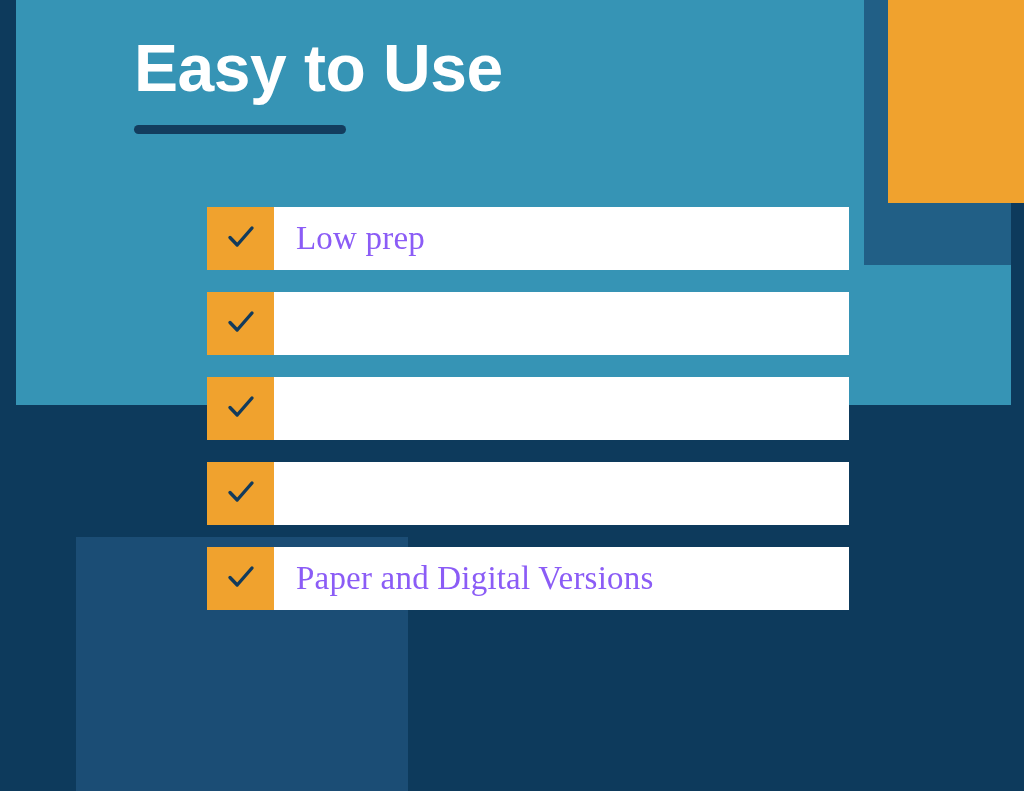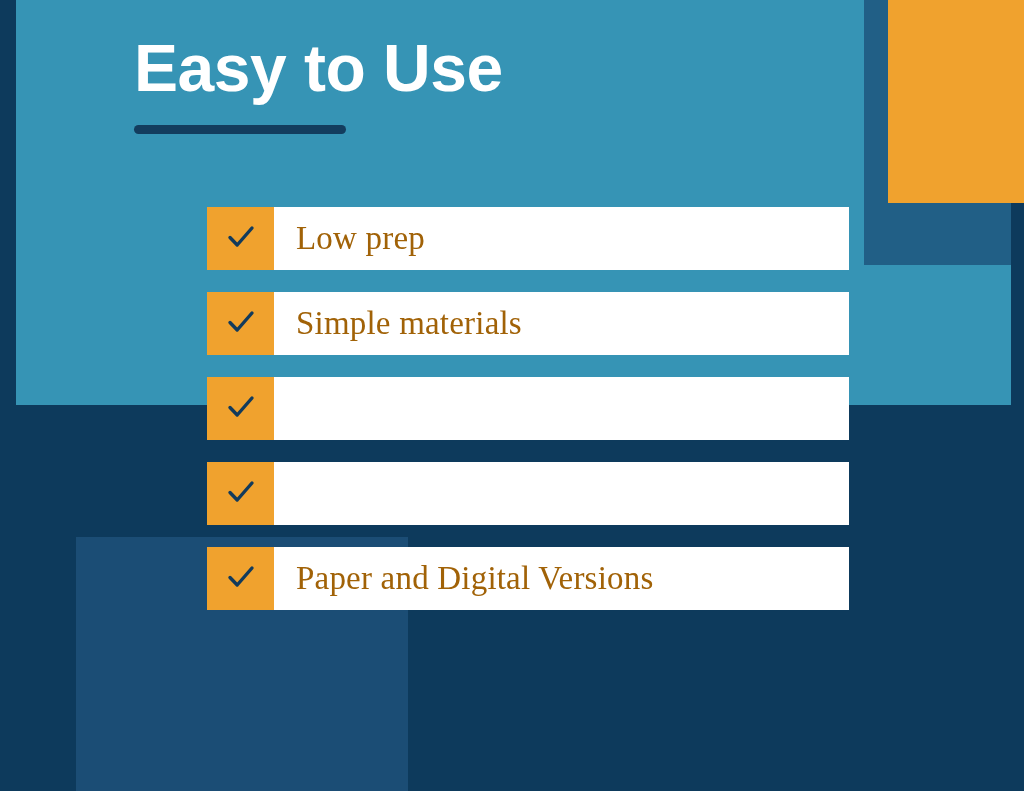--- a/index.html
+++ b/index.html
@@ -143,21 +143,21 @@
     justify-content: center;
   }
   .check-glyph {
     display: block;
   }
   .check-label {
     flex: 1 1 auto;
     display: flex;
     align-items: center;
     padding-left: 22px;
-    color: #a16207;
+    color: #8b5cf6;
     font-family: "Liberation Serif", serif;
     font-size: 33px;
     line-height: 1;
     letter-spacing: 0.2px;
     white-space: nowrap;
   }
 </style>
 </head>
 <body>
 
@@ -186,21 +186,20 @@
       </div>
       <div class="check-label">Low prep</div>
     </div>
 
     <div class="check-row">
       <div class="check-box">
         <span class="check-glyph"><svg width="34" height="34" viewBox="0 0 34 34" aria-hidden="true">
               <path d="M6 17.5 L13.2 25 L28 8" fill="none" stroke="#123B5C" stroke-width="3.4" stroke-linecap="round" stroke-linejoin="round"></path>
             </svg></span>
       </div>
-      <div class="check-label">Simple materials</div>
     </div>
 
     <div class="check-row">
       <div class="check-box">
         <span class="check-glyph"><svg width="34" height="34" viewBox="0 0 34 34" aria-hidden="true">
               <path d="M6 17.5 L13.2 25 L28 8" fill="none" stroke="#123B5C" stroke-width="3.4" stroke-linecap="round" stroke-linejoin="round"></path>
             </svg></span>
       </div>
     </div>
 

